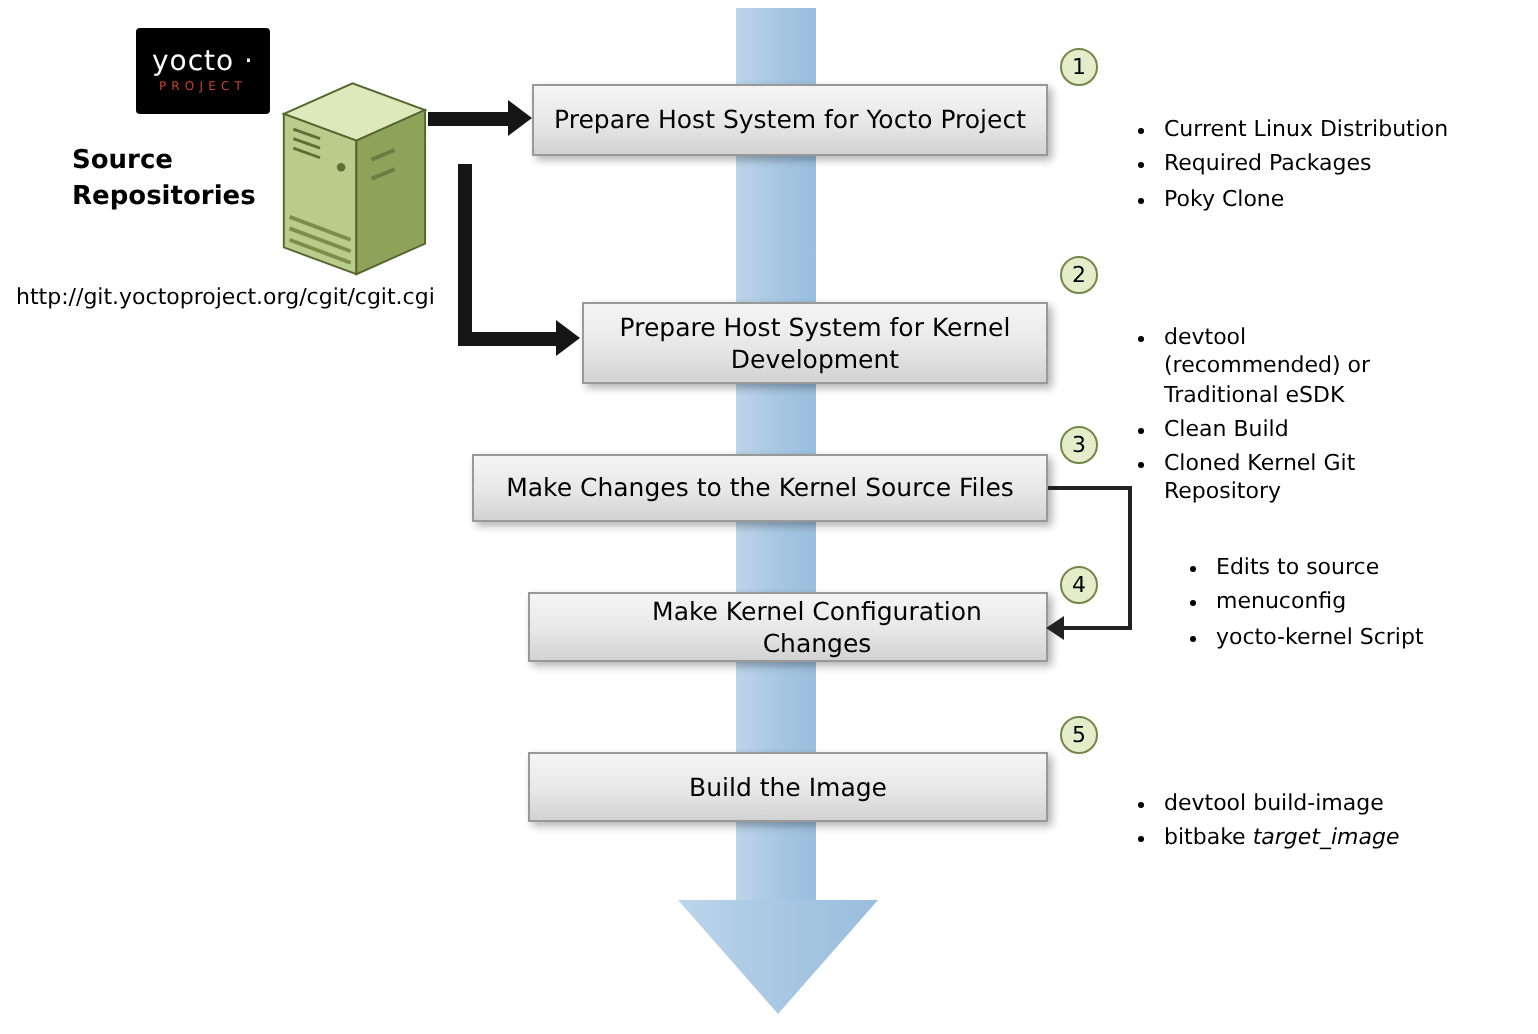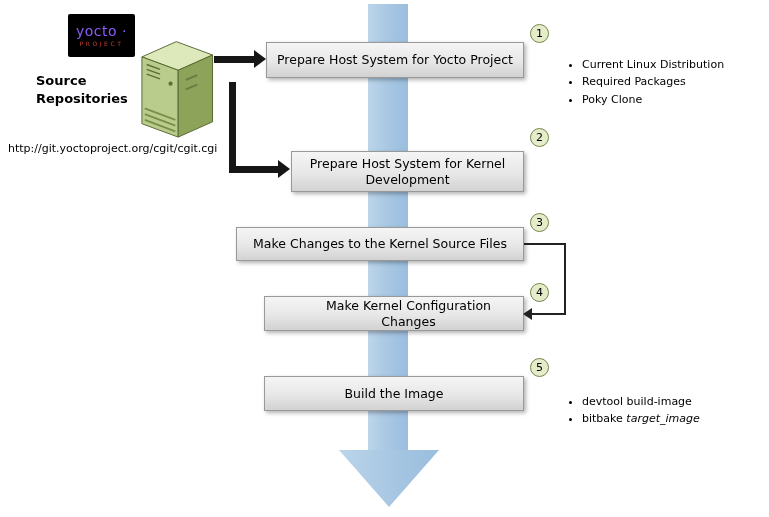--- a/index.html
+++ b/index.html
@@ -18,21 +18,21 @@
     left:339px;top:450px;width:100px;height:57px;
     background:linear-gradient(90deg,#bcd5ea 0%,#a6c6e2 55%,#9abede 100%);
     clip-path:polygon(0 0,100% 0,50% 100%);
   }
 
   
   .logo{
     left:68px;top:14px;width:67px;height:43px;background:#000;border-radius:2px;
     display:flex;flex-direction:column;align-items:center;justify-content:center;
   }
-  .logo-brand{color:#8b5cf6;font-size:14px;letter-spacing:0.5px;line-height:1;}
+  .logo-brand{color:#ffffff;font-size:14px;letter-spacing:0.5px;line-height:1;}
   .logo-sub{color:#c8402e;font-size:6px;letter-spacing:2.6px;margin-top:3px;line-height:1;}
 
   
   .src-title{left:36px;top:72px;width:110px;font-size:13px;font-weight:bold;line-height:1.35;}
   .src-url{left:8px;top:142px;font-size:11px;white-space:nowrap;}
 
   
   .blk{background:#161616;}
   .head-right{width:0;height:0;border-top:9px solid transparent;border-bottom:9px solid transparent;border-left:12px solid #161616;}
   .head-left{width:0;height:0;border-top:6px solid transparent;border-bottom:6px solid transparent;border-right:9px solid #222;}
@@ -132,21 +132,35 @@
   <div class="abs badge n5">5</div>
 
   <div class="abs bullets bl1">
     <ul>
       <li>Current Linux Distribution</li>
       <li>Required Packages</li>
       <li>Poky Clone</li>
     </ul>
   </div>
 
+  <div class="abs bullets bl2">
+    <ul>
+      <li>devtool (recommended) or Traditional eSDK</li>
+      <li>Clean Build</li>
+      <li>Cloned Kernel Git Repository</li>
+    </ul>
+  </div>
 
+  <div class="abs bullets bl34">
+    <ul>
+      <li>Edits to source</li>
+      <li>menuconfig</li>
+      <li>yocto-kernel Script</li>
+    </ul>
+  </div>
 
   <div class="abs bullets bl5">
     <ul>
       <li>devtool build-image</li>
       <li>
         <span>bitbake </span><em>target_image</em>
       </li>
     </ul>
   </div>
 

